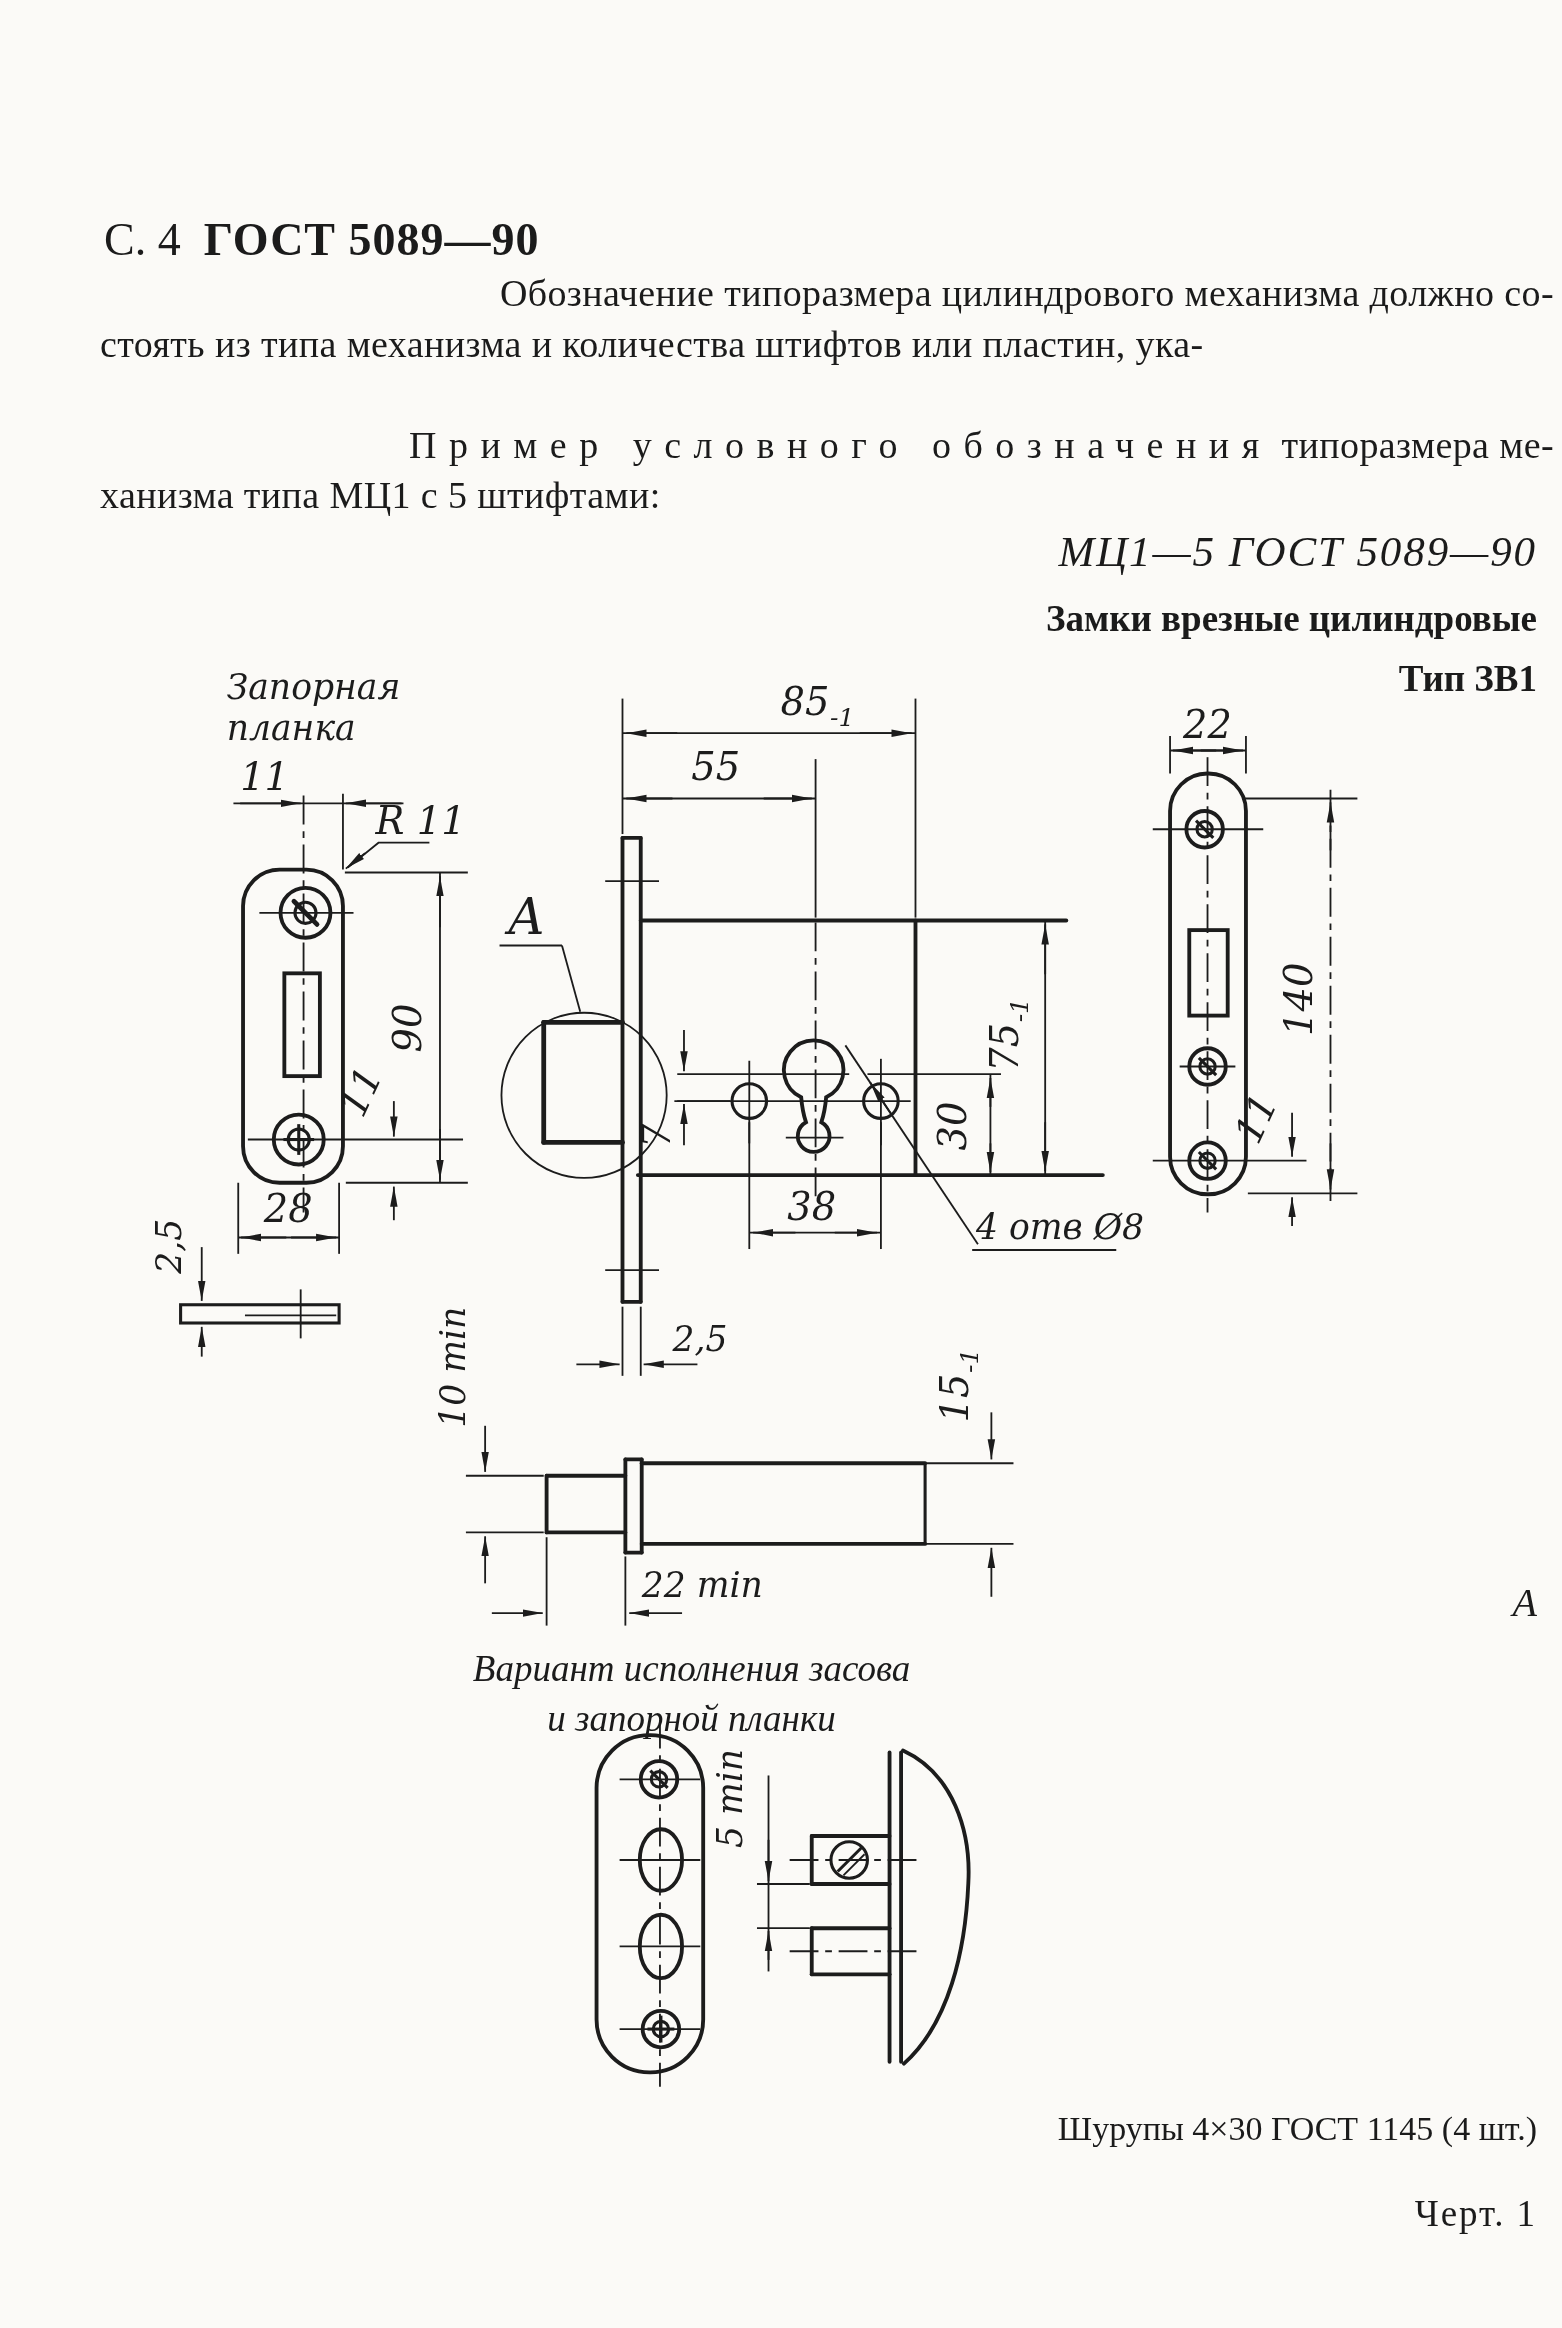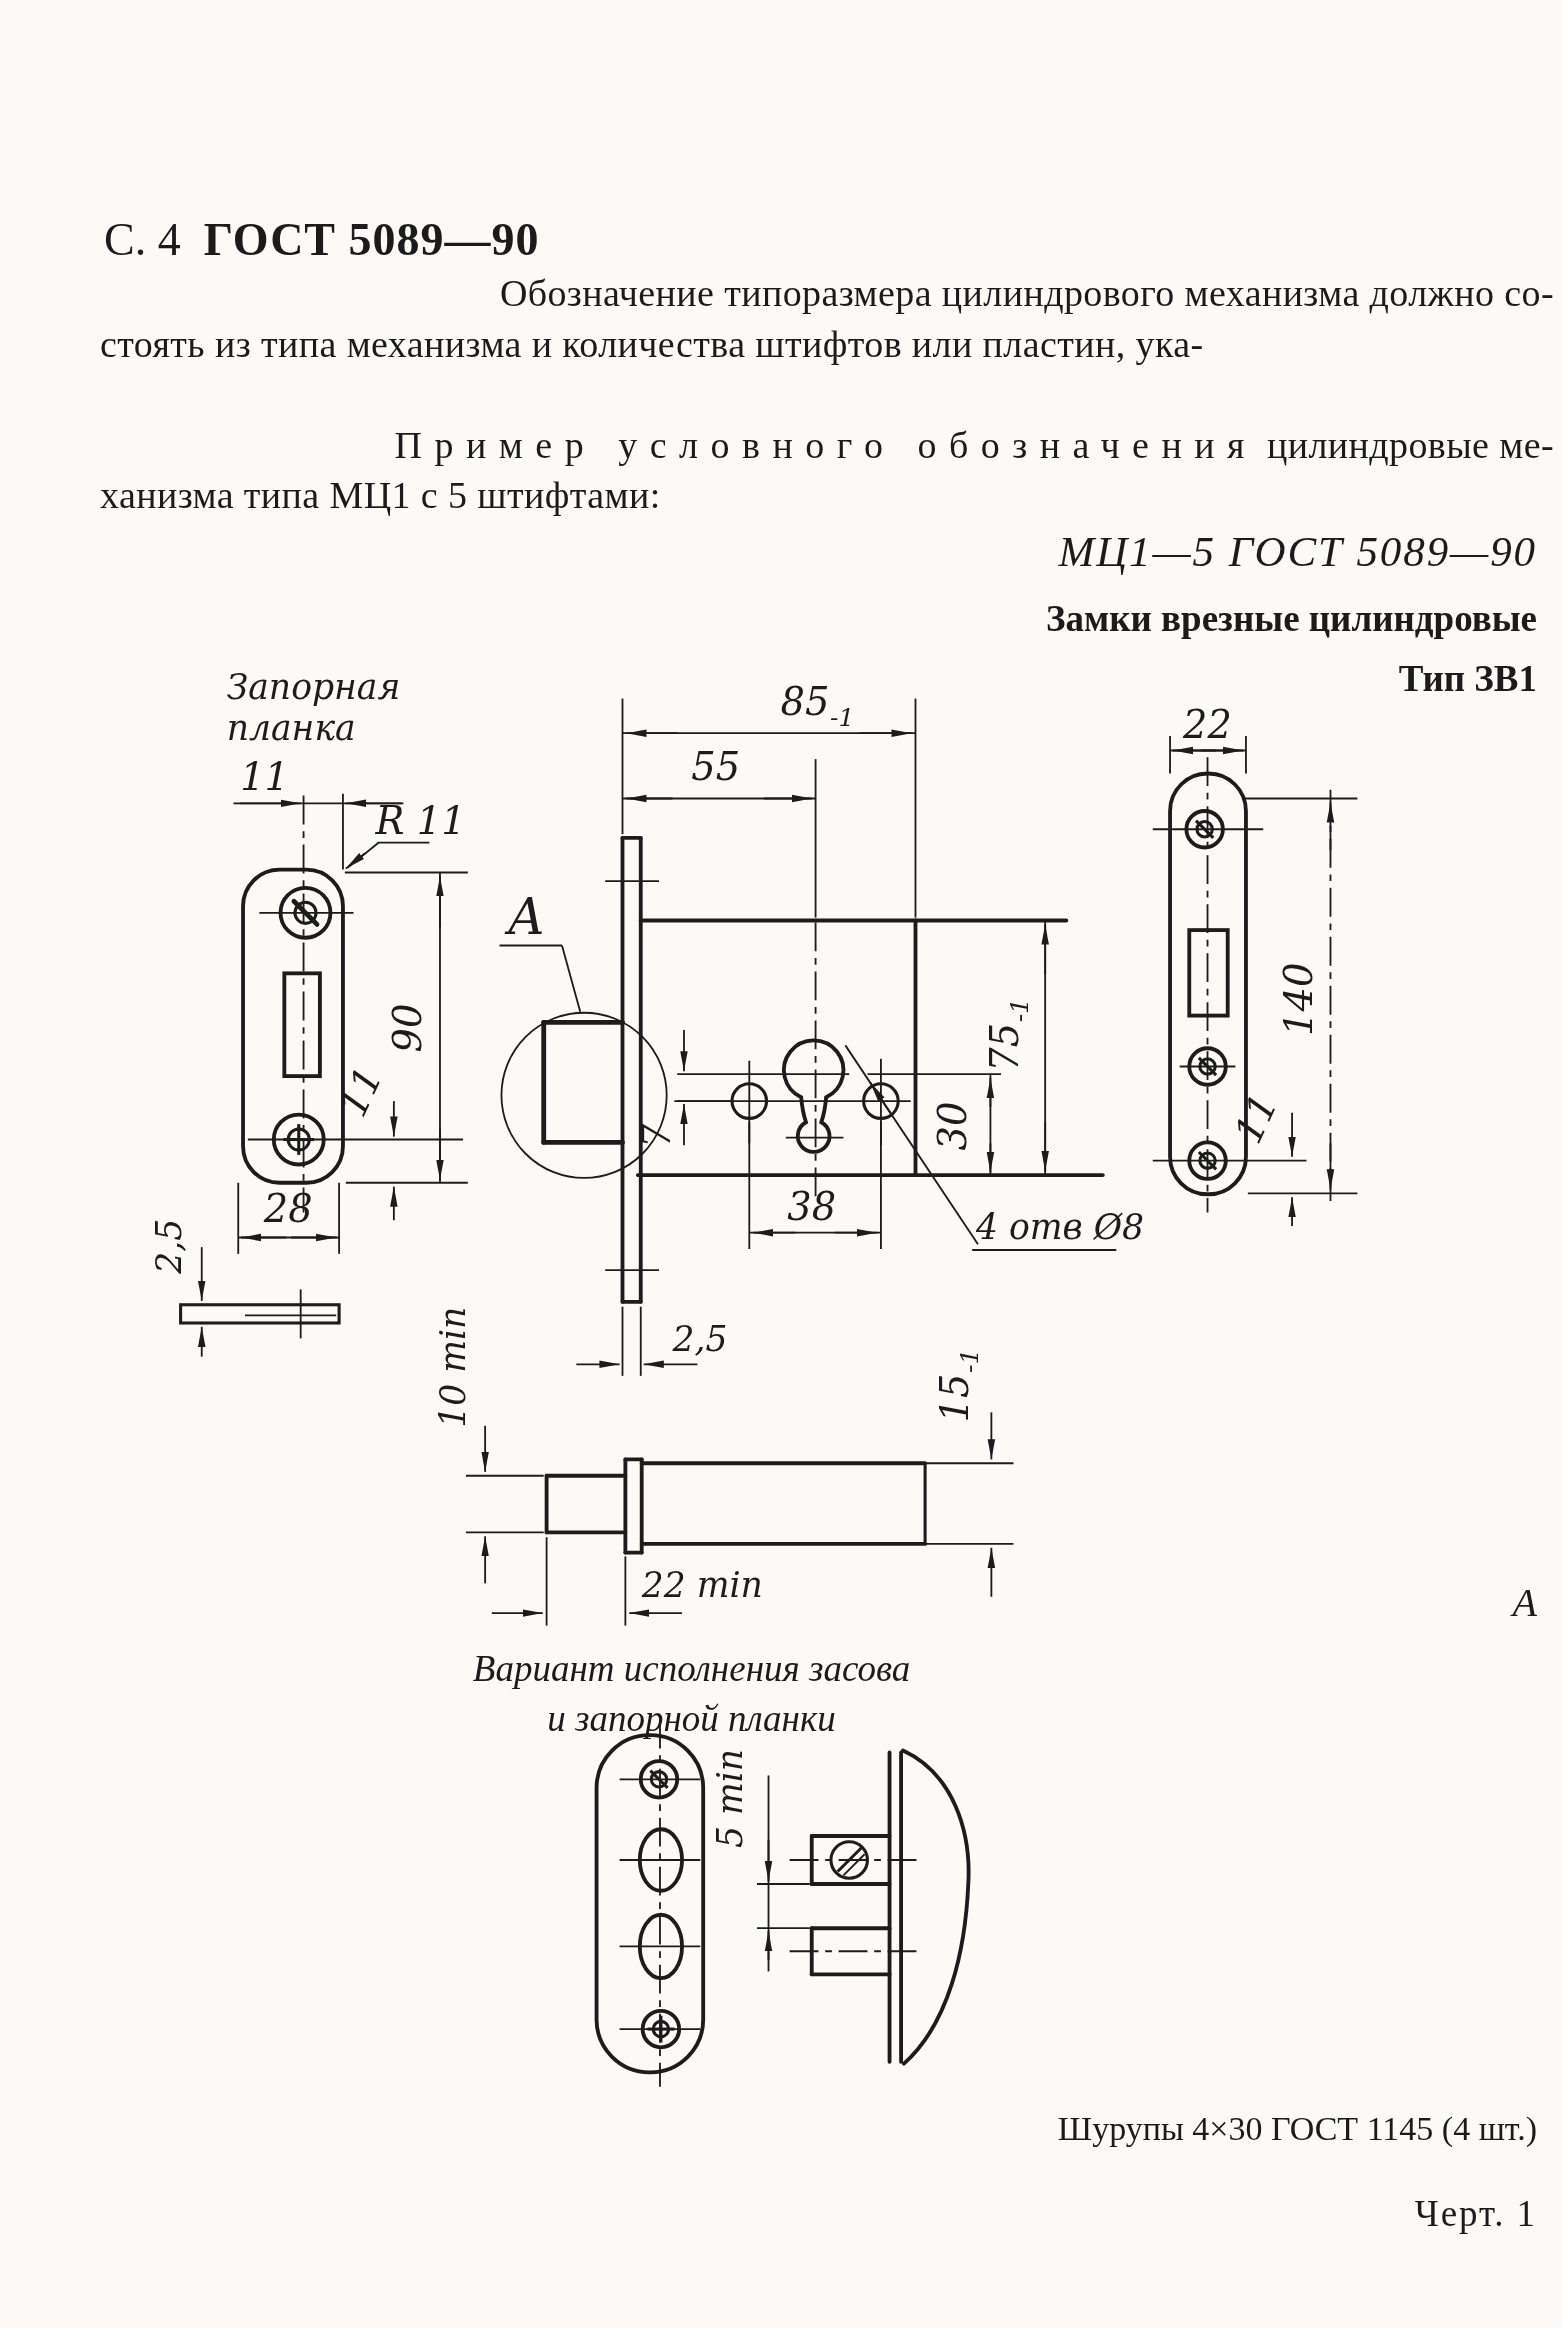--- a/index.html
+++ b/index.html
@@ -43,21 +43,21 @@
 
 <div class="page">
 
   <div class="abs hdr">
     <span>С. 4</span>&nbsp;
     <b>ГОСТ 5089—90</b>
   </div>
 
   <div class="abs pline indent" style="top:271px">Обозначение типоразмера цилиндрового механизма должно со-</div>
   <div class="abs pline" style="top:322px">стоять из типа механизма и количества штифтов или пластин, ука-</div>
-  <div class="abs pline indent" style="top:423px"><span class="spaced">Пример условного обозначения</span><span> цилиндровые ме-</span></div>
+  <div class="abs pline indent" style="top:423px"><span class="spaced">Пример условного обозначения</span><span> типоразмера ме-</span></div>
   <div class="abs pline" style="top:473px">ханизма типа МЦ1 с 5 штифтами:</div>
 
   <div class="abs centerline desig">МЦ1—5 ГОСТ 5089—90</div>
   <div class="abs centerline t-main">Замки врезные цилиндровые</div>
   <div class="abs centerline t-type">Тип ЗВ1</div>
 
   <div class="abs centerline a-label">А</div>
   <div class="abs cap2">и запорной планки</div>
   <div class="abs cap1">Вариант исполнения засова</div>
 

